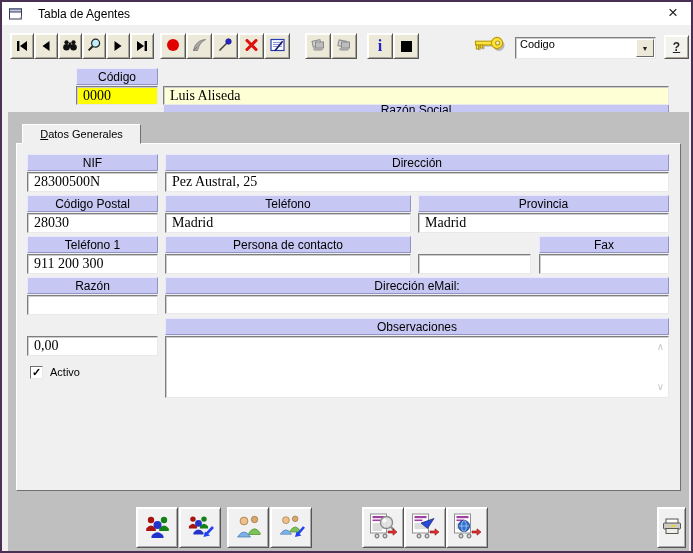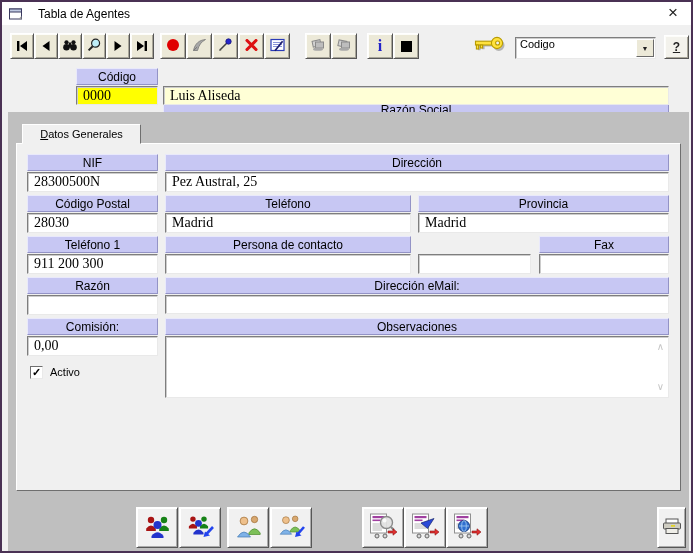--- a/index.html
+++ b/index.html
@@ -215,21 +215,20 @@
   <div class="lbl" style="left:416px;top:234px;width:113px;margin-top:18px;">Teléfono 2</div>
   <input class="inp" style="left: 416px; top: 252px; width: 113px;" value="">
   <div class="lbl" style="left:537px;top:234px;width:130px;">Fax</div>
   <input class="inp" style="left: 537px; top: 252px; width: 130px;" value="">
 
   <div class="lbl" style="left:25px;top:275px;width:131px;">Razón</div>
   <input class="inp" style="left: 25px; top: 293px; width: 131px;" value="">
   <div class="lbl" style="left:163px;top:275px;width:504px;">Dirección eMail:</div>
   <input class="inp" style="left: 163px; top: 293px; width: 504px; height: 19px;" value="">
 
-  <div class="lbl" style="left:25px;top:316px;width:131px;">Comisión:</div>
   <input class="inp" style="left: 25px; top: 334px; width: 131px;" value="0,00">
   <div class="lbl" style="left:163px;top:316px;width:504px;">Observaciones</div>
   <div class="obsbox">
     <span class="scrollglyph" style="top:5px;">∧</span>
     <span class="scrollglyph" style="bottom:5px;">∨</span>
   </div>
 
   <span class="cb">
     <span>✓</span>
   </span>

